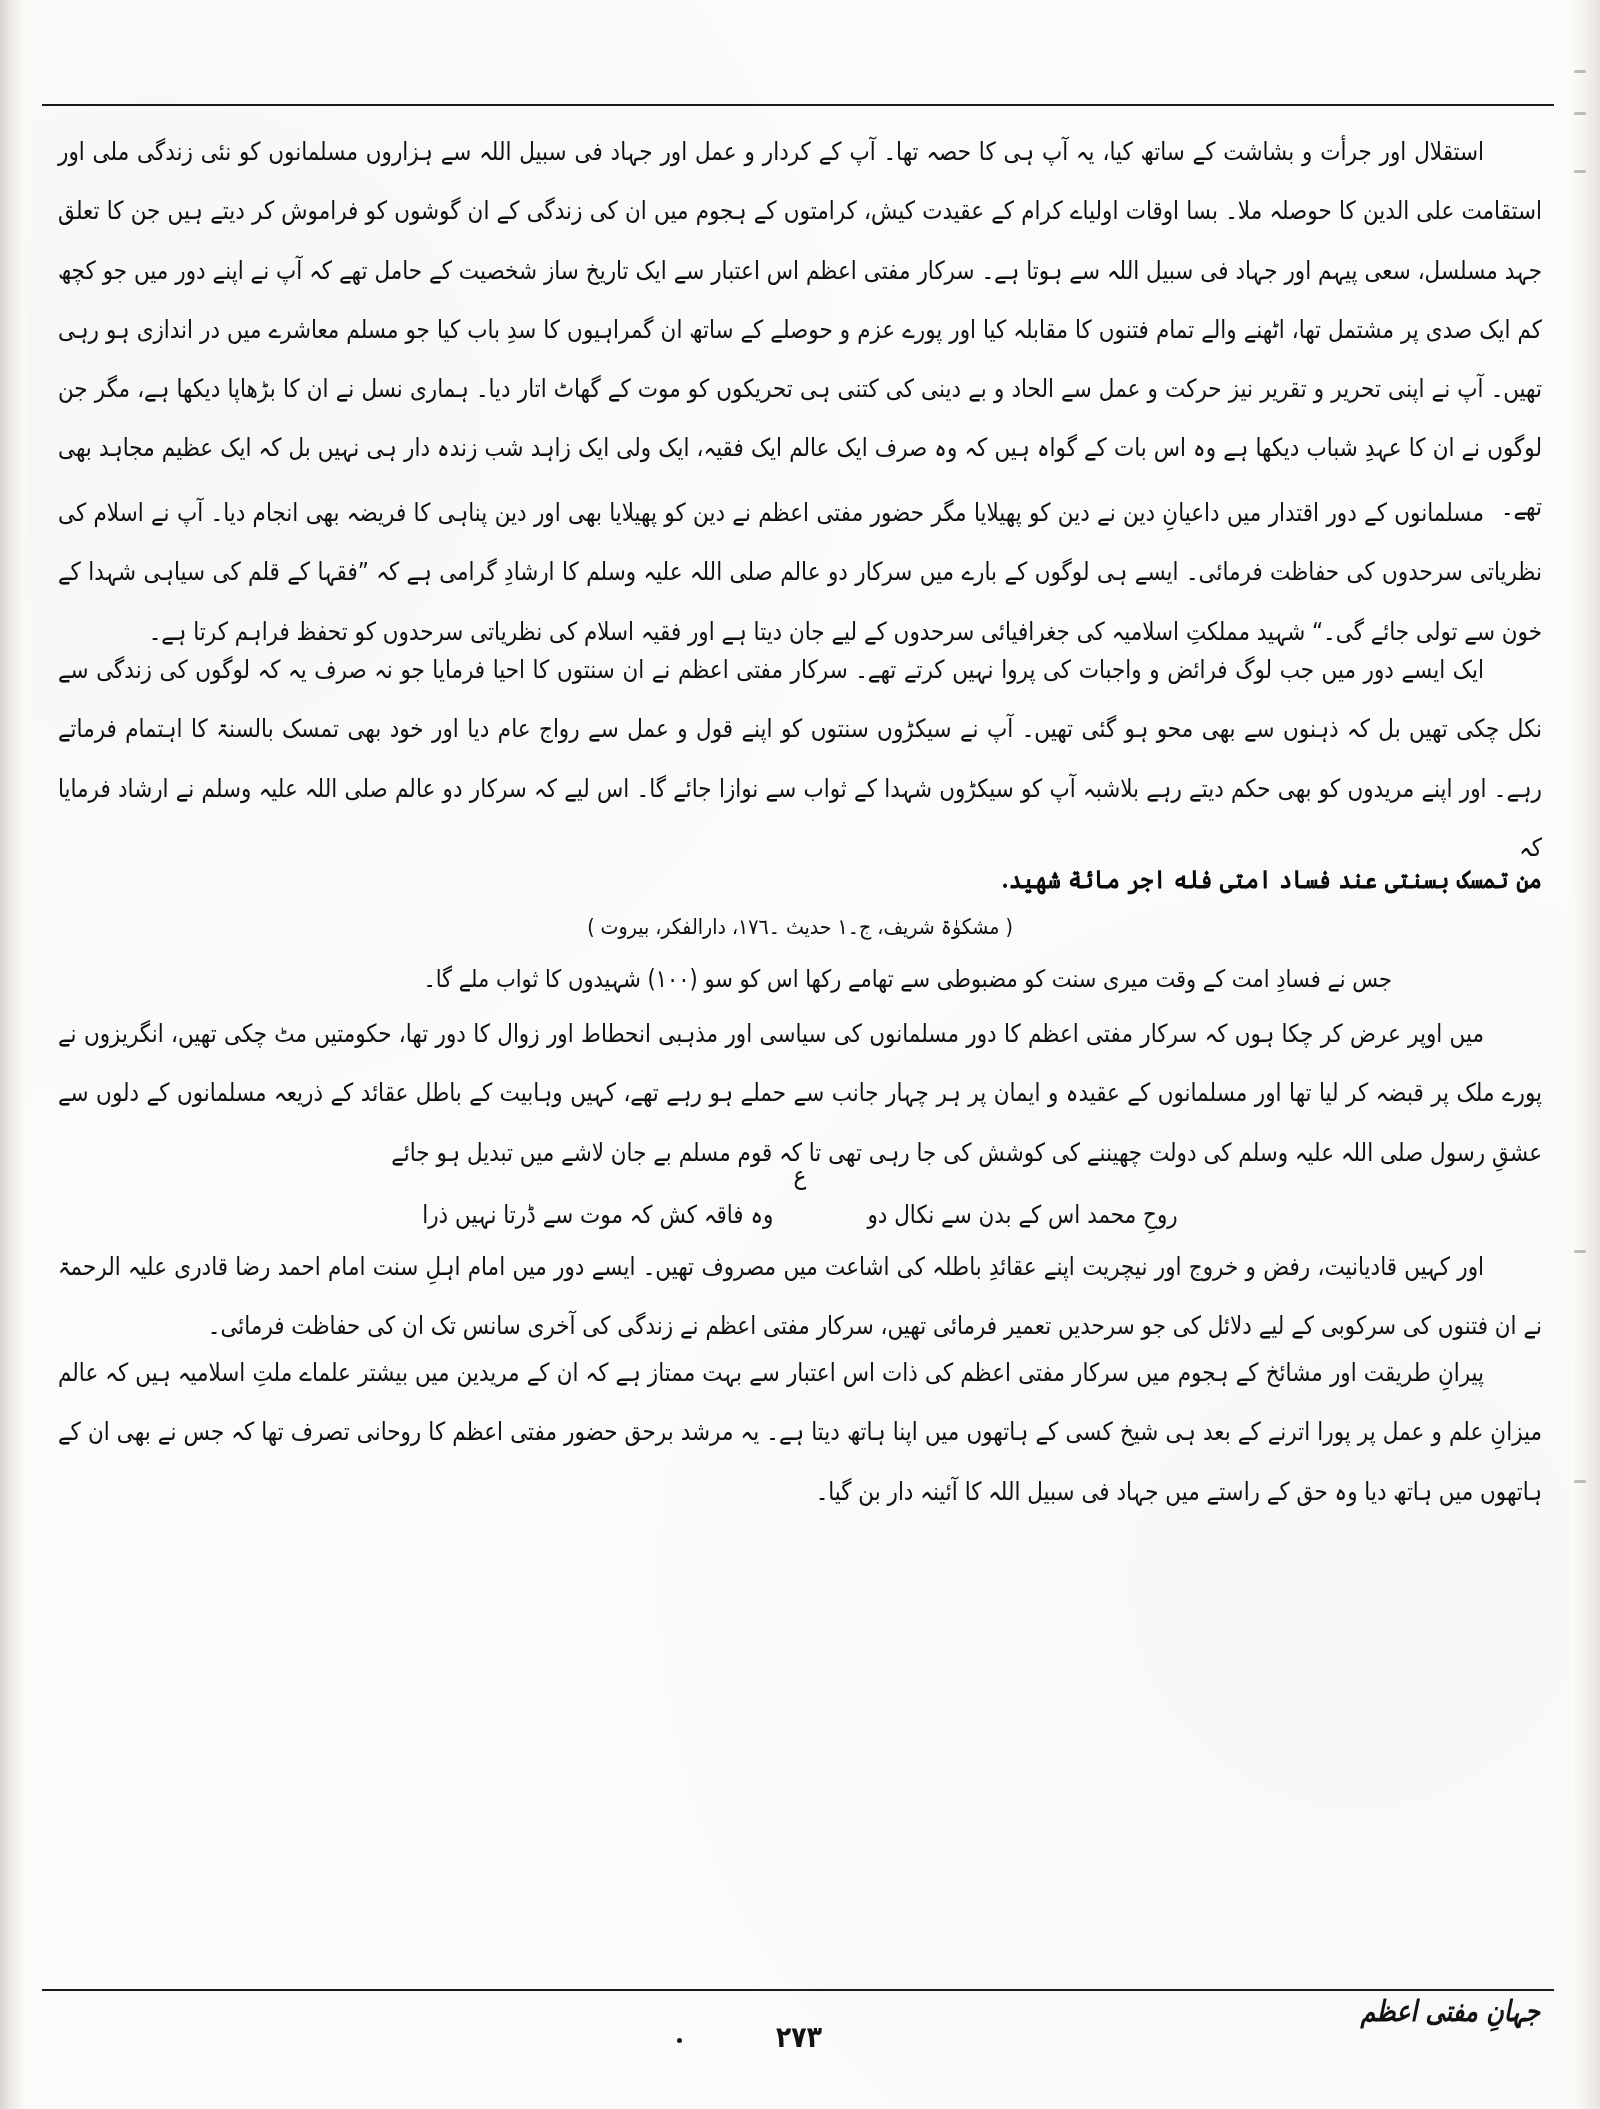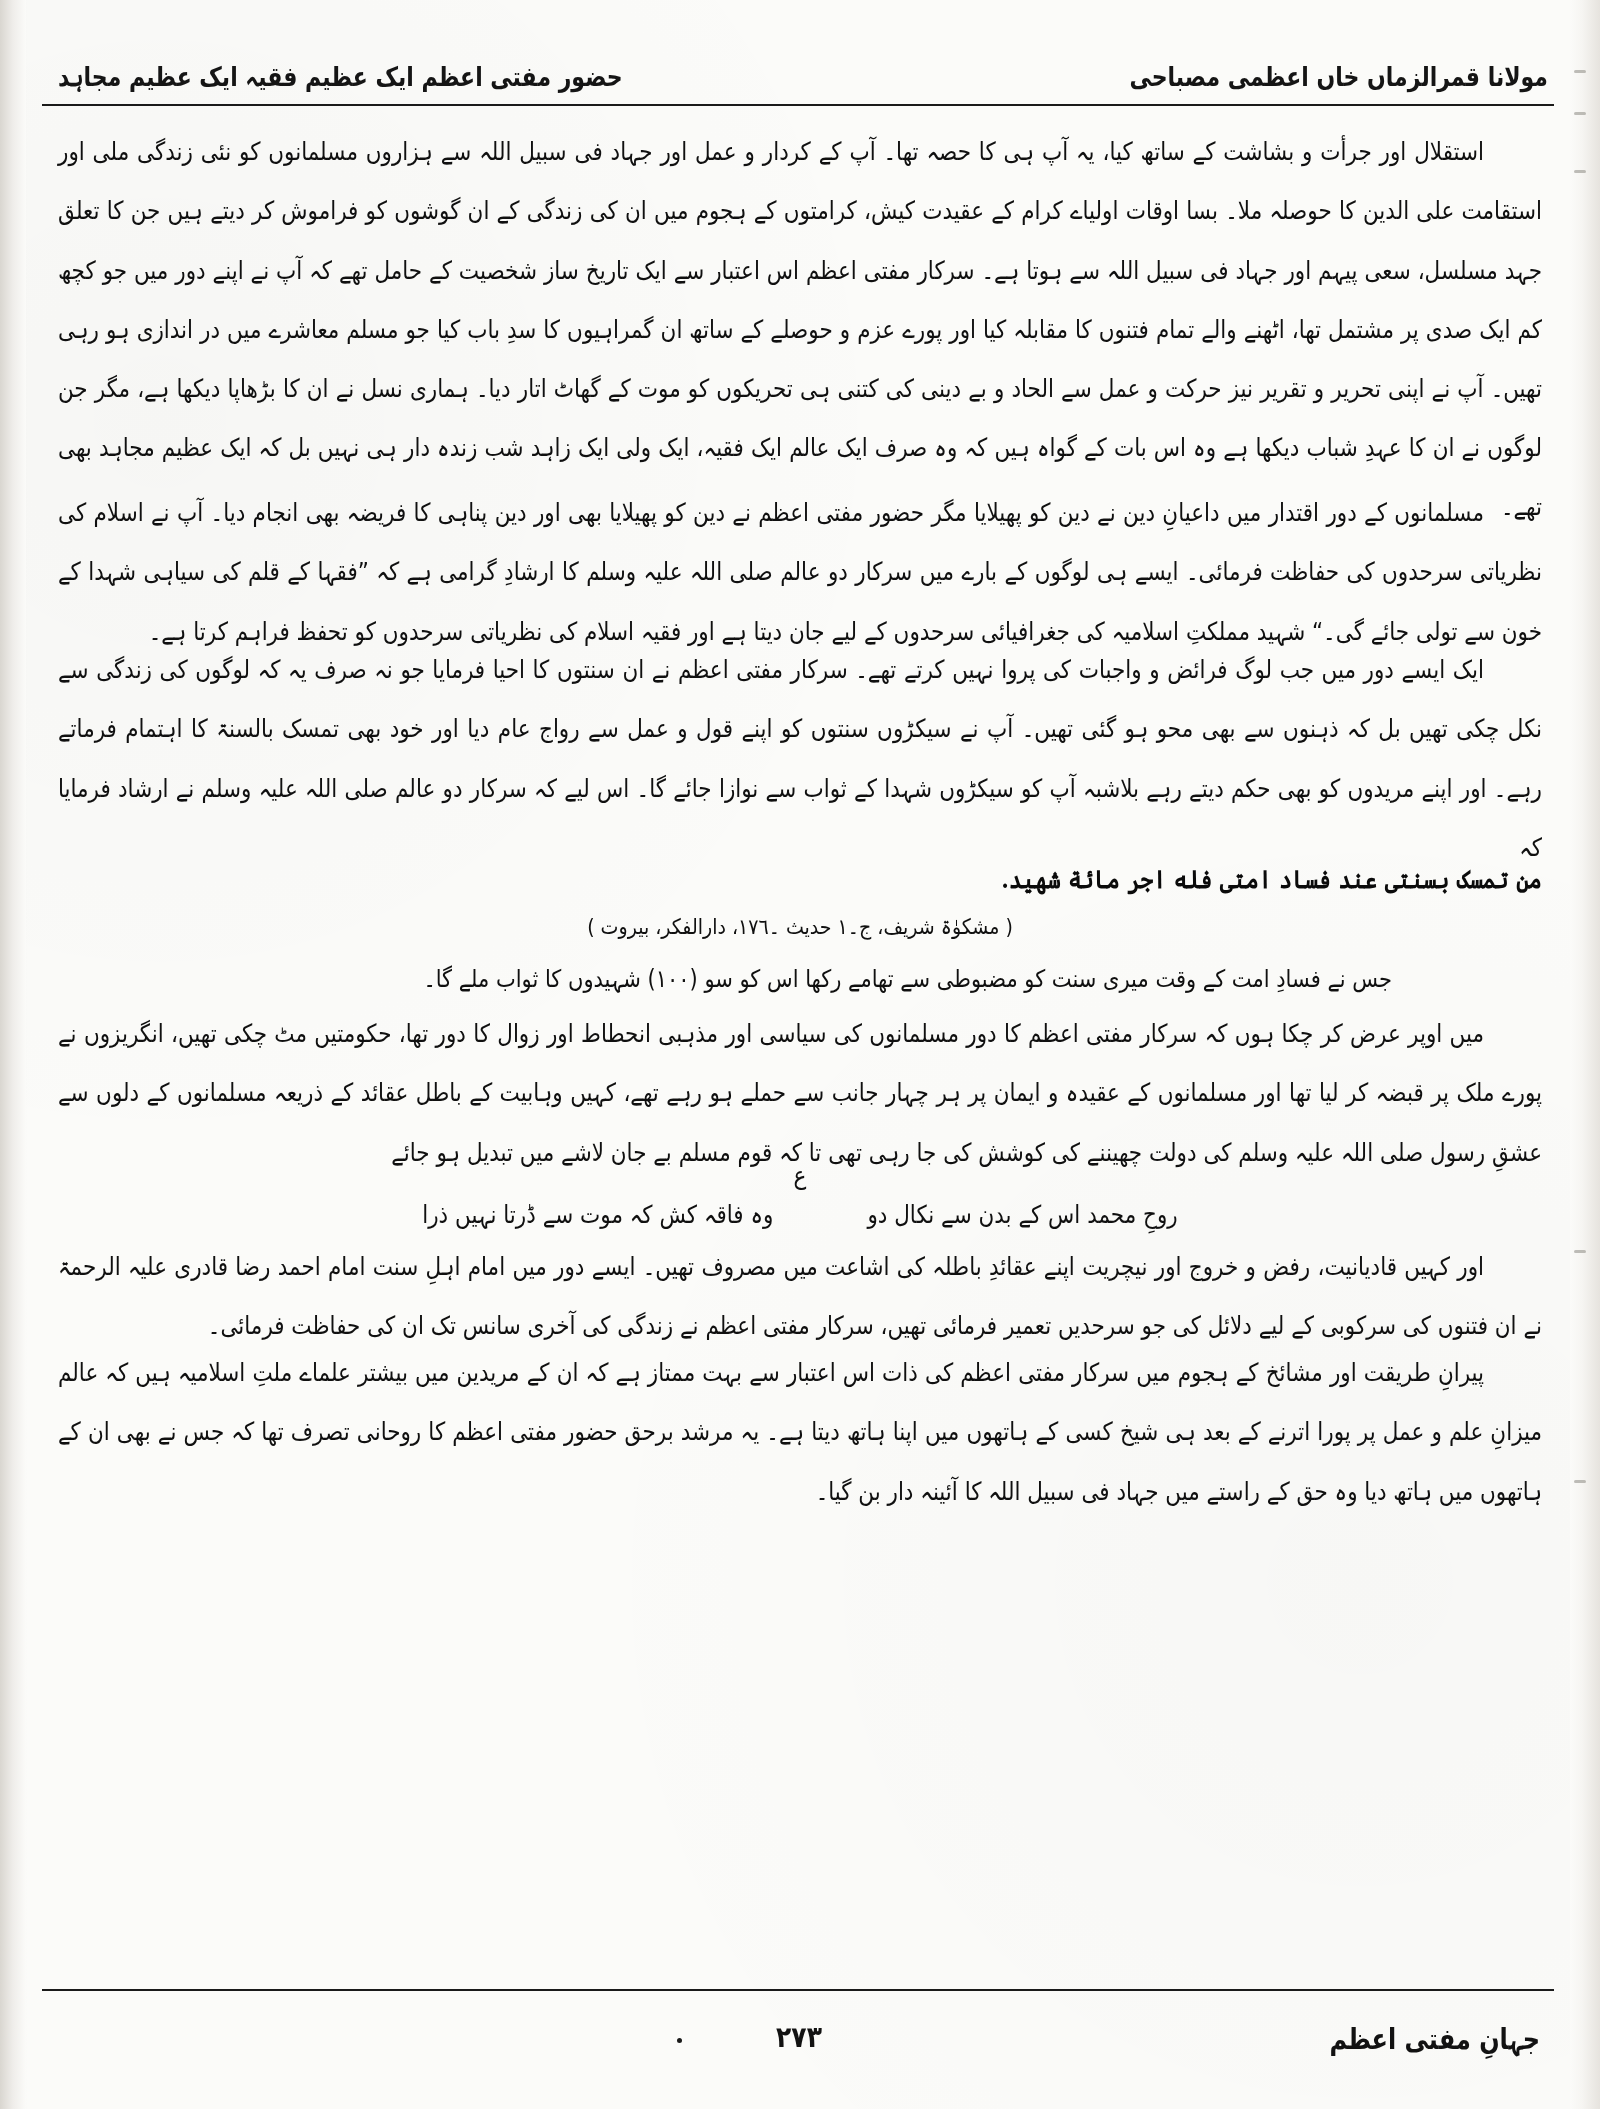--- a/index.html
+++ b/index.html
@@ -189,24 +189,25 @@
 
   
   .footer {
     position: absolute;
     left: 8px;
     right: 10px;
     bottom: 56px;
     height: 56px;
     display: flex;
     flex-direction: row-reverse;
-    align-items: flex-end;
+    align-items: flex-start;
     justify-content: space-between;
     padding: 0 14px 0 18px;
     box-sizing: border-box;
+    font-style: italic;
   }
   .footer-book {
     font-family: "DejaVu Sans", sans-serif;
     font-size: 24px;
     font-weight: 700;
     color: #121212;
     transform: scaleY(1.2);
   }
   .page-number {
     position: absolute;
@@ -249,24 +250,20 @@
   <div class="scan-edge-right"></div>
 
   <div class="margin-mark" style="top:70px;"></div>
   <div class="margin-mark" style="top:112px;"></div>
   <div class="margin-mark" style="top:170px;"></div>
   <div class="margin-mark" style="top:1250px;"></div>
   <div class="margin-mark" style="top:1480px;"></div>
 
   <div class="content">
 
-    <div class="header">
-      <div class="header-item">حضور مفتی اعظم ایک عظیم فقیہ ایک عظیم مجاہد</div>
-      <div class="header-item">مولانا قمرالزماں خاں اعظمی مصباحی</div>
-    </div>
 
     <div class="rule top"></div>
 
     <div class="body">
 
       <p class="para indent">استقلال اور جرأت و بشاشت کے ساتھ کیا، یہ آپ ہی کا حصہ تھا۔ آپ کے کردار و عمل اور جہاد فی سبیل اللہ سے ہزاروں مسلمانوں کو نئی زندگی ملی اور استقامت علی الدین کا حوصلہ ملا۔ بسا اوقات اولیاے کرام کے عقیدت کیش، کرامتوں کے ہجوم میں ان کی زندگی کے ان گوشوں کو فراموش کر دیتے ہیں جن کا تعلق جہد مسلسل، سعی پیہم اور جہاد فی سبیل اللہ سے ہوتا ہے۔ سرکار مفتی اعظم اس اعتبار سے ایک تاریخ ساز شخصیت کے حامل تھے کہ آپ نے اپنے دور میں جو کچھ کم ایک صدی پر مشتمل تھا، اٹھنے والے تمام فتنوں کا مقابلہ کیا اور پورے عزم و حوصلے کے ساتھ ان گمراہیوں کا سدِ باب کیا جو مسلم معاشرے میں در اندازی ہو رہی تھیں۔ آپ نے اپنی تحریر و تقریر نیز حرکت و عمل سے الحاد و بے دینی کی کتنی ہی تحریکوں کو موت کے گھاٹ اتار دیا۔ ہماری نسل نے ان کا بڑھاپا دیکھا ہے، مگر جن لوگوں نے ان کا عہدِ شباب دیکھا ہے وہ اس بات کے گواہ ہیں کہ وہ صرف ایک عالم ایک فقیہ، ایک ولی ایک زاہد شب زندہ دار ہی نہیں بل کہ ایک عظیم مجاہد بھی تھے۔</p>
 
       <p class="para indent">مسلمانوں کے دور اقتدار میں داعیانِ دین نے دین کو پھیلایا مگر حضور مفتی اعظم نے دین کو پھیلایا بھی اور دین پناہی کا فریضہ بھی انجام دیا۔ آپ نے اسلام کی نظریاتی سرحدوں کی حفاظت فرمائی۔ ایسے ہی لوگوں کے بارے میں سرکار دو عالم صلی اللہ علیہ وسلم کا ارشادِ گرامی ہے کہ ”فقہا کے قلم کی سیاہی شہدا کے خون سے تولی جائے گی۔“ شہید مملکتِ اسلامیہ کی جغرافیائی سرحدوں کے لیے جان دیتا ہے اور فقیہ اسلام کی نظریاتی سرحدوں کو تحفظ فراہم کرتا ہے۔</p>
 
       <p class="para indent">ایک ایسے دور میں جب لوگ فرائض و واجبات کی پروا نہیں کرتے تھے۔ سرکار مفتی اعظم نے ان سنتوں کا احیا فرمایا جو نہ صرف یہ کہ لوگوں کی زندگی سے نکل چکی تھیں بل کہ ذہنوں سے بھی محو ہو گئی تھیں۔ آپ نے سیکڑوں سنتوں کو اپنے قول و عمل سے رواج عام دیا اور خود بھی تمسک بالسنۃ کا اہتمام فرماتے رہے۔ اور اپنے مریدوں کو بھی حکم دیتے رہے بلاشبہ آپ کو سیکڑوں شہدا کے ثواب سے نوازا جائے گا۔ اس لیے کہ سرکار دو عالم صلی اللہ علیہ وسلم نے ارشاد فرمایا کہ</p>

